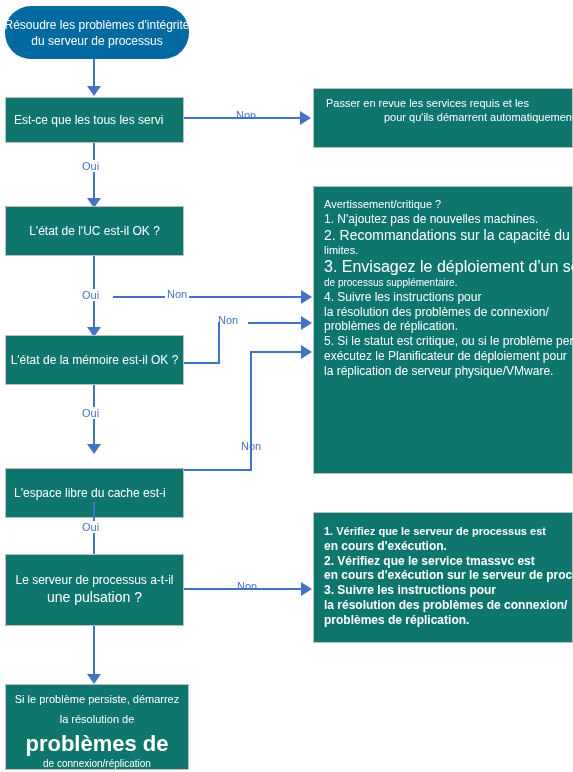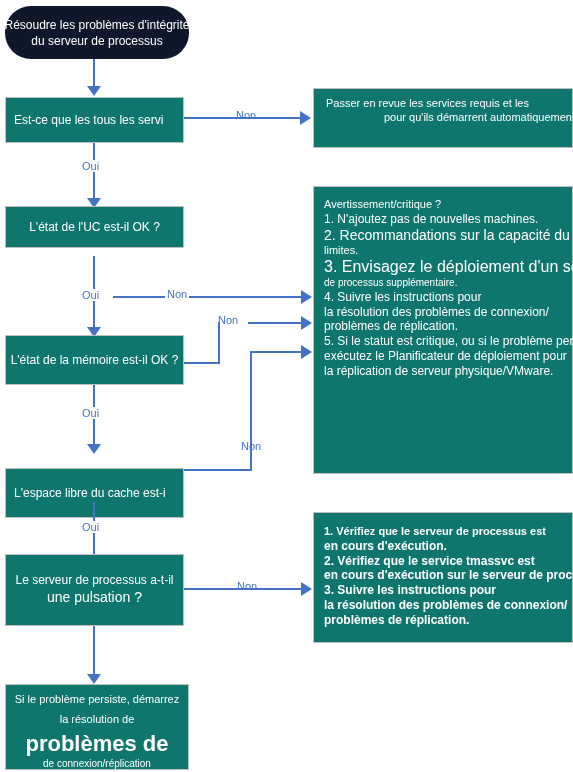--- a/index.html
+++ b/index.html
@@ -21,21 +21,21 @@
     background:#0f766e;
     border:1px solid #bfbfbf;
     box-sizing:border-box;
     color:#ffffff;
     overflow:visible;
     white-space:nowrap;
   }
   .node.rounded{
     border-radius:26px;
     border:none;
-    background:#0f172a;
+    background:#0369a1;
   }
   .node .txt{
     position:absolute;
     left:50%;
     top:50%;
     transform:translate(-50%,-50%);
     text-align:center;
     line-height:1.35;
     white-space:nowrap;
   }
@@ -136,21 +136,21 @@
   <div class="lbl" style="left:80px;top:160px;">Oui</div>
   <div class="arrow-d" style="left:87px;top:198px;"></div>
 
   <div class="node panel" style="left:313px;top:88px;width:260px;height:60px;">
     <div class="body" style="top:8px;left:12px;">
       <span class="l fs11">Passer en revue les services requis et les</span>
       <span class="l fs11" style="padding-left:58px;">pour qu'ils démarrent automatiquement.</span>
     </div>
   </div>
 
-  <div class="node" style="left:5px;top:206px;width:179px;height:42px;">
+  <div class="node" style="left:5px;top:206px;width:179px;height:50px;">
     <div class="txt fs12">L'état de l'UC est-il OK ?</div>
   </div>
 
   <div class="ln v" style="left:93px;top:256px;height:76px;"></div>
   <div class="lbl" style="left:80px;top:289px;">Oui</div>
   <div class="arrow-d" style="left:87px;top:327px;"></div>
 
   <div class="ln h" style="left:113px;top:296px;width:194px;"></div>
   <div class="lbl" style="left:165px;top:288px;">Non</div>
   <div class="arrow-r" style="left:301px;top:290px;"></div>

